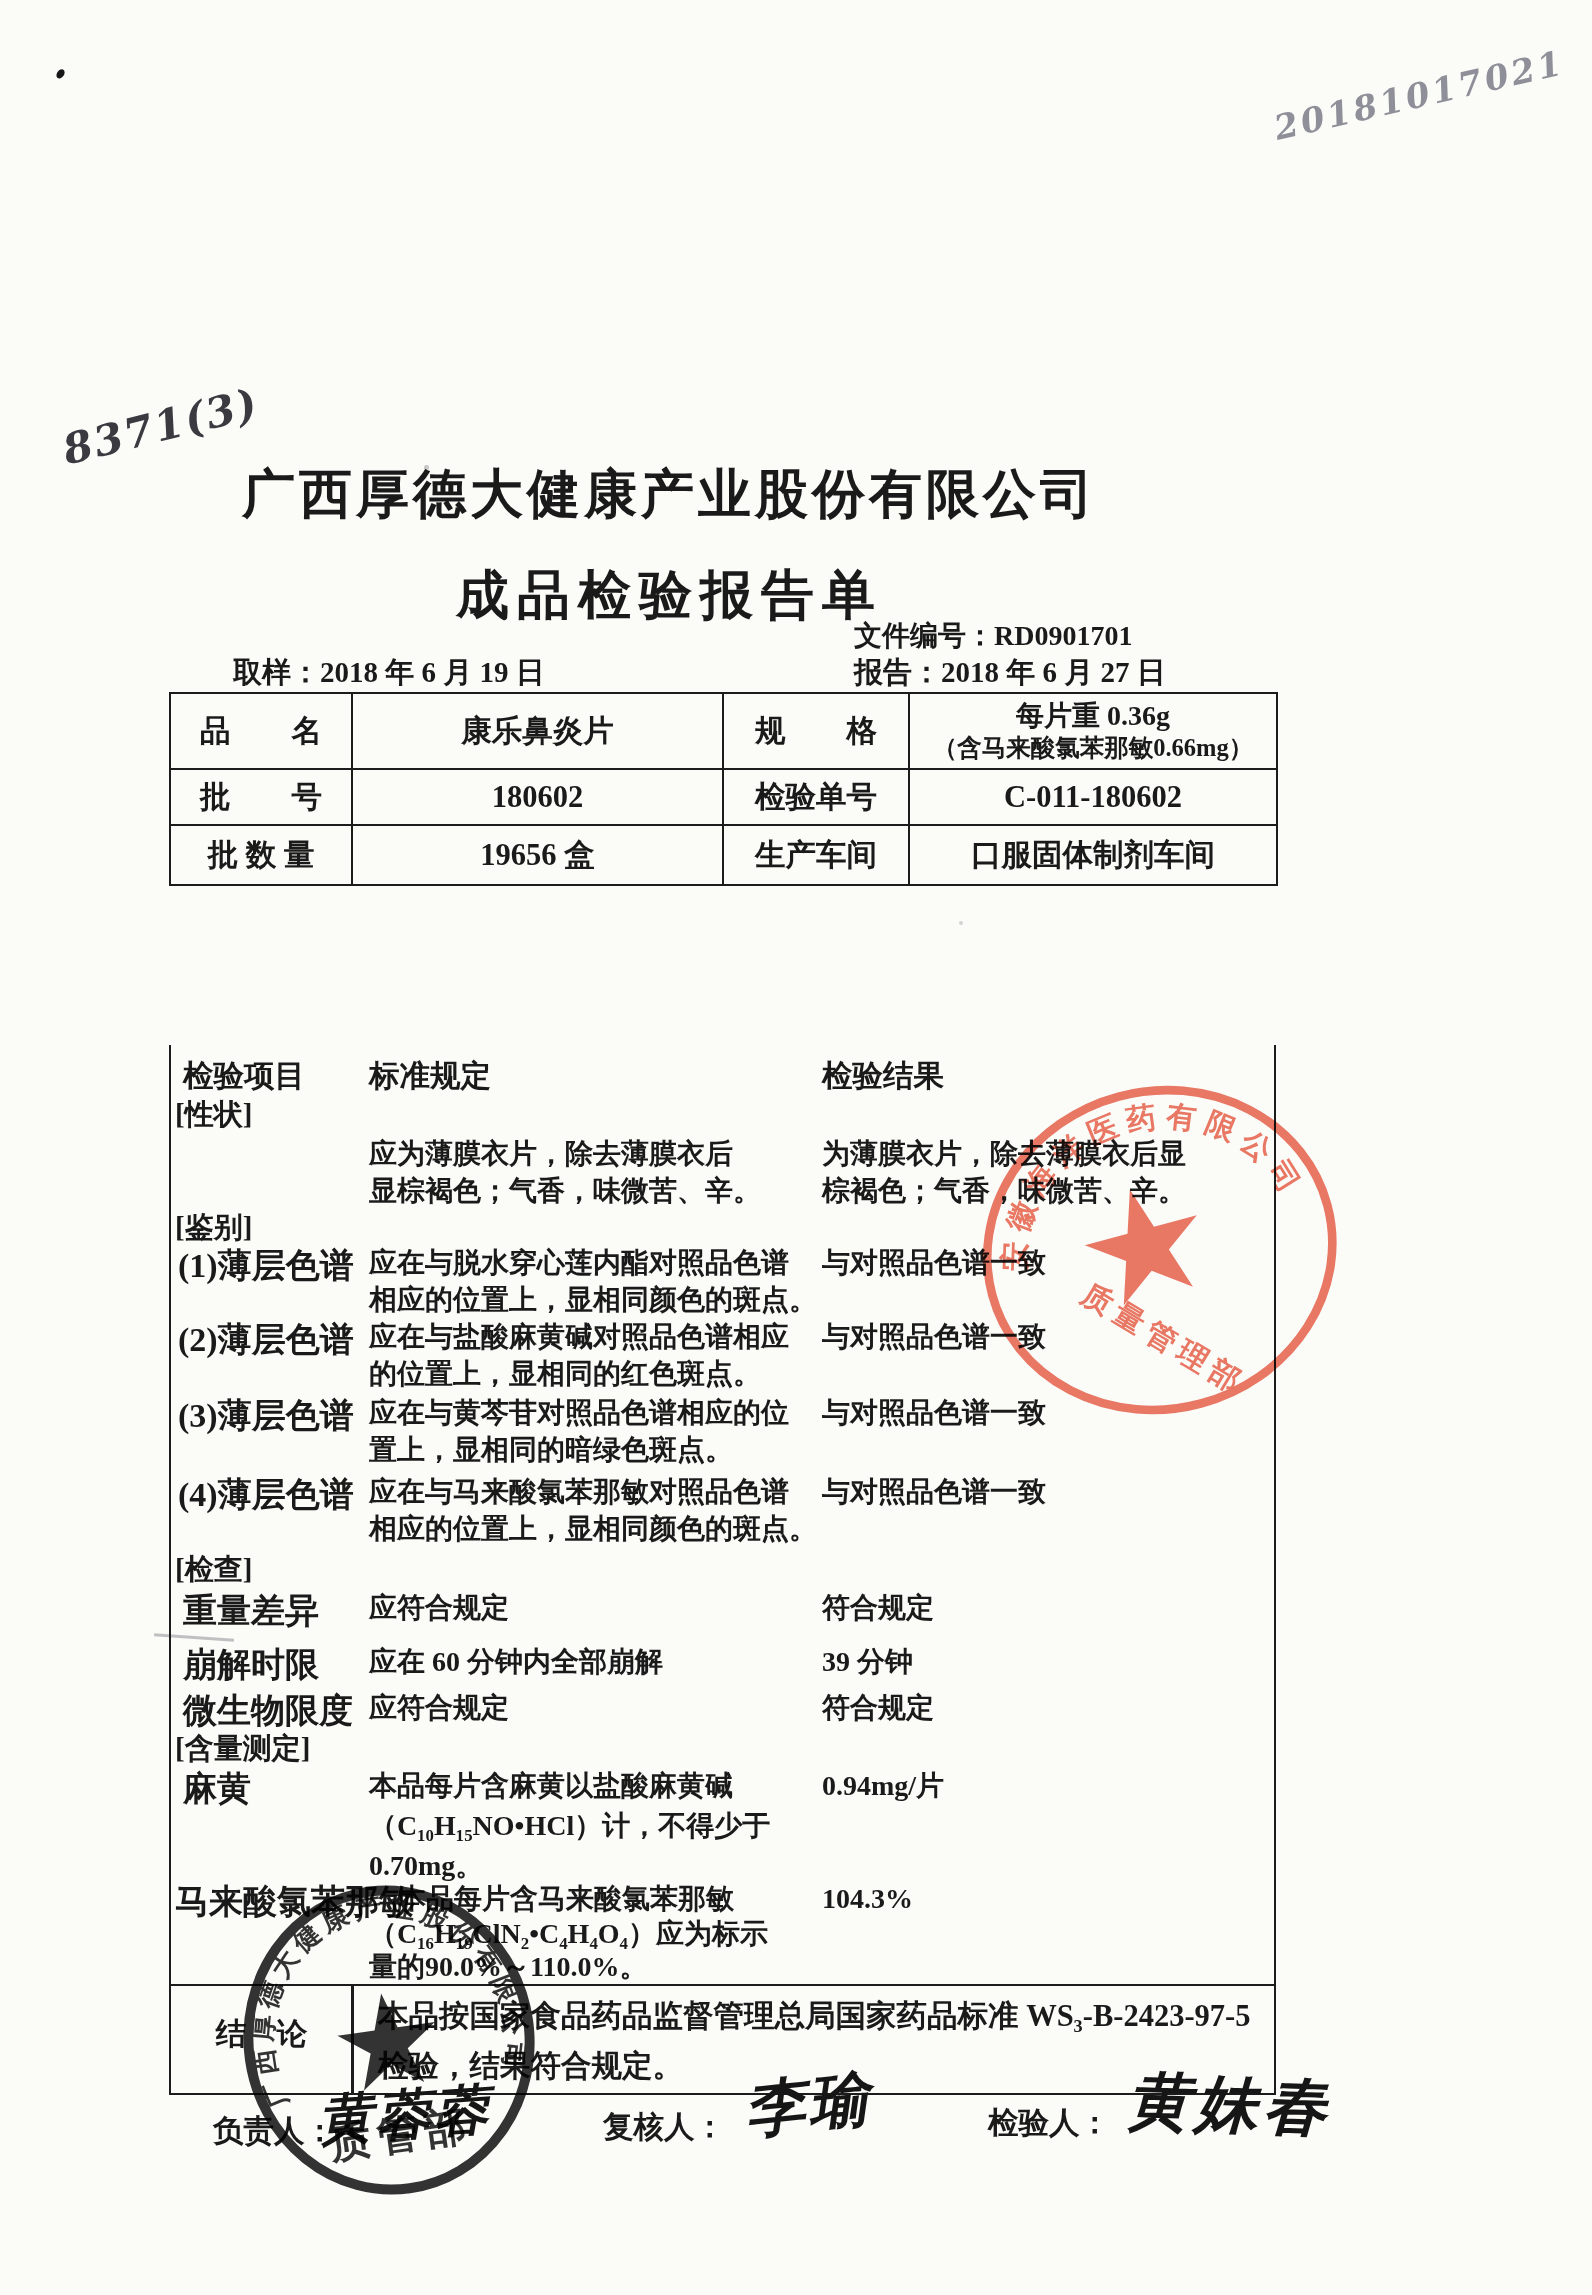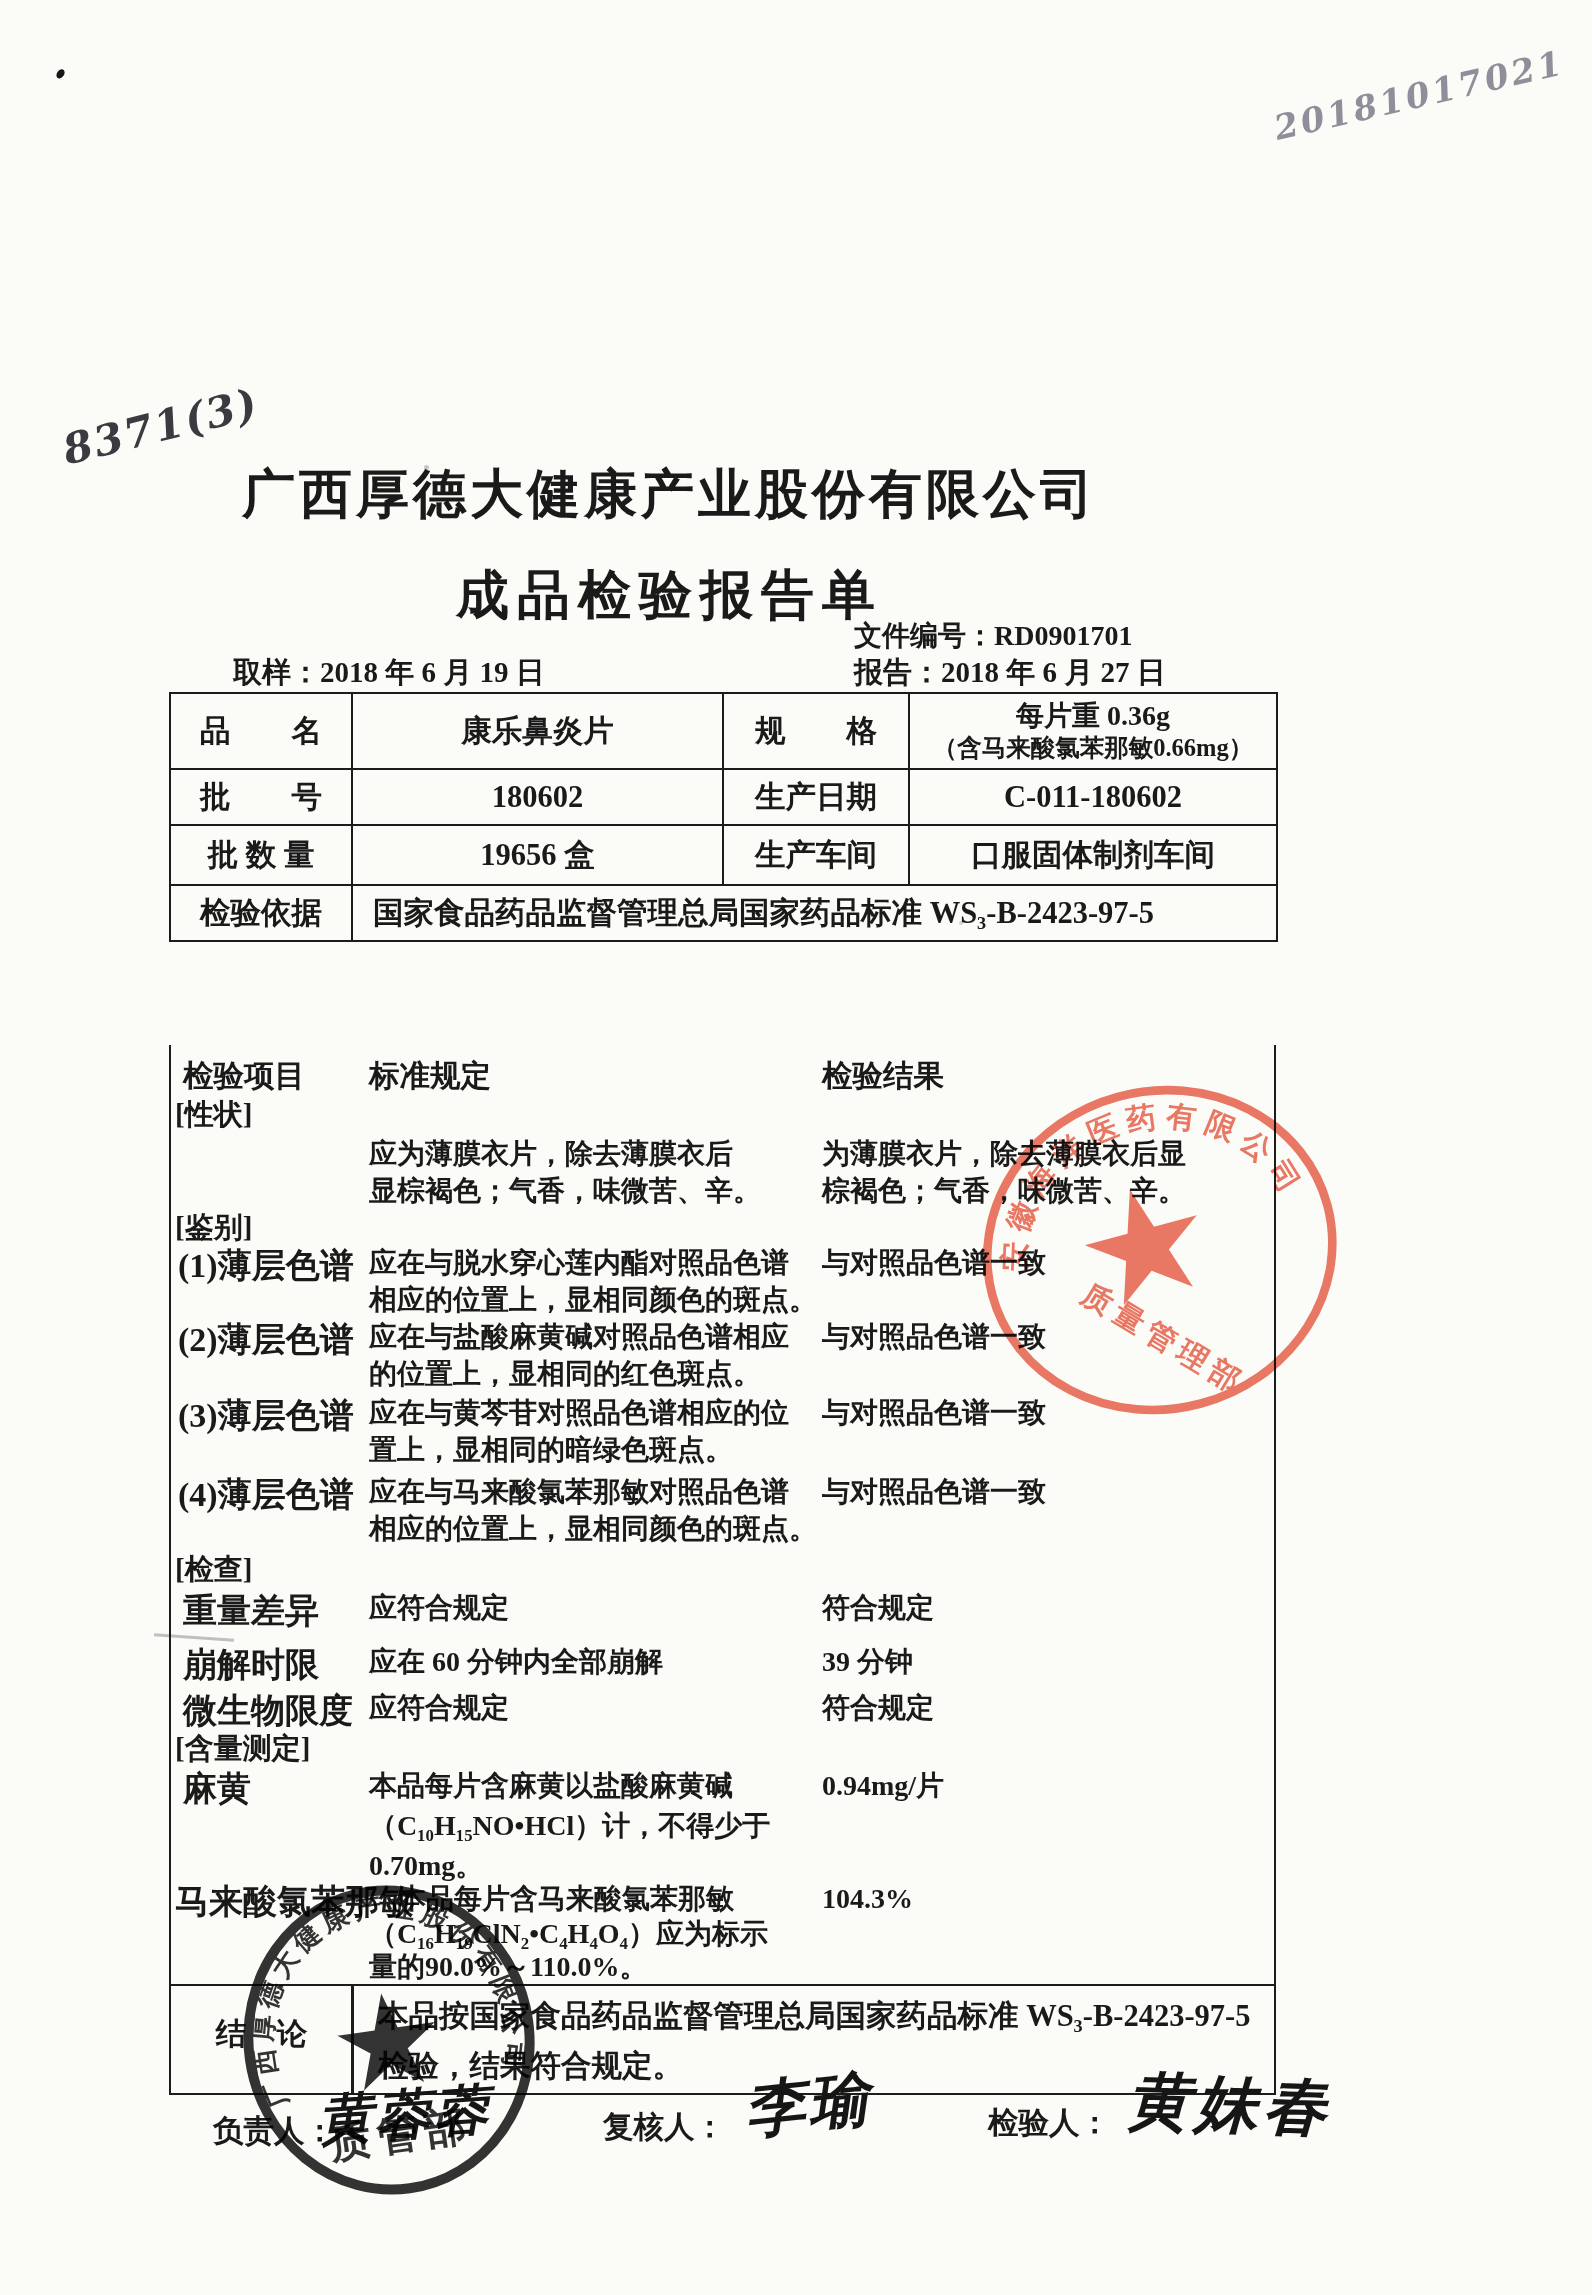--- a/index.html
+++ b/index.html
@@ -93,32 +93,28 @@
       <td>康乐鼻炎片</td>
       <td>规　　格</td>
       <td>
         <div class="spec1">每片重 0.36g</div>
         <div class="spec2">（含马来酸氯苯那敏0.66mg）</div>
       </td>
     </tr>
     <tr style="height:56px">
       <td>批　　号</td>
       <td>180602</td>
-      <td>生产日期</td>
+      <td>检验单号</td>
       <td>C-011-180602</td>
     </tr>
     <tr style="height:60px">
       <td>批 数 量</td>
       <td>19656 盒</td>
       <td>生产车间</td>
       <td>口服固体制剂车间</td>
-    </tr>
-    <tr style="height:56px">
-      <td>检验依据</td>
-      <td class="lv" colspan="3">国家食品药品监督管理总局国家药品标准 WS₃-B-2423-97-5</td>
     </tr>
   </tbody>
     </table>
 
   <div class="abs lowerbox"></div>
 
   <div class="ln hd" style="left:183px; top:1061px;">检验项目</div>
   <div class="ln hd" style="left:369px; top:1061px;">标准规定</div>
   <div class="ln hd" style="left:822px; top:1061px;">检验结果</div>
 

